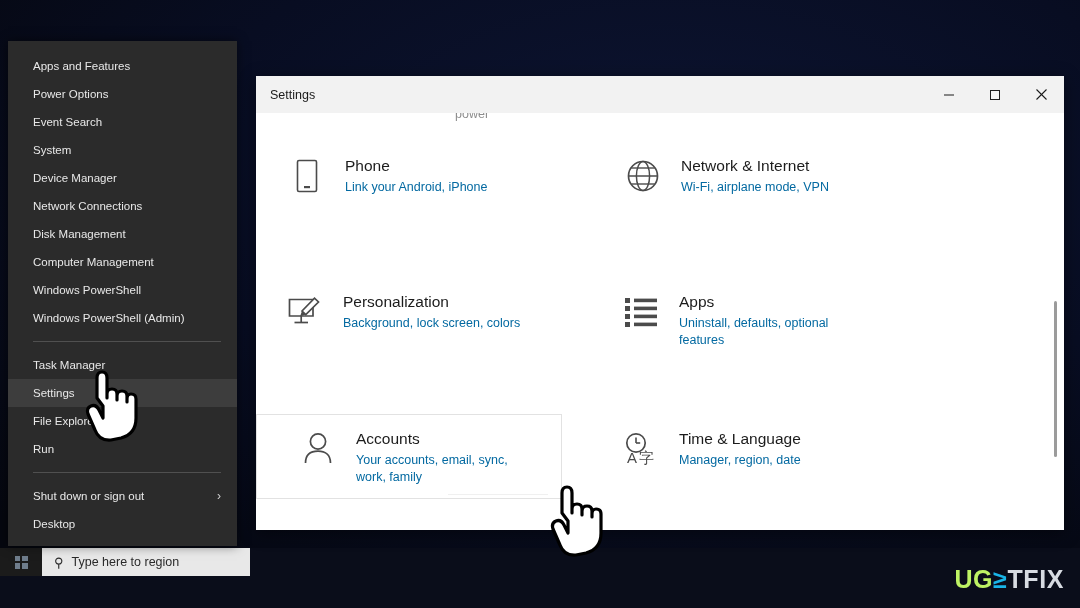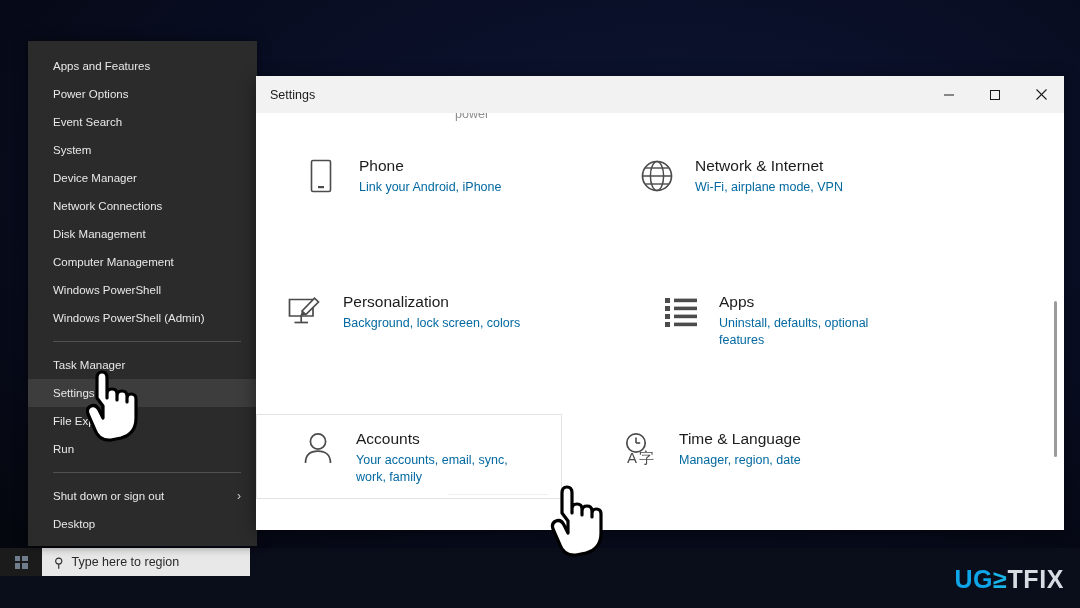--- a/index.html
+++ b/index.html
@@ -73,21 +73,21 @@
   #search-box .mag {
     font-size: 13px;
     color: #2b2b2b;
     transform: scaleX(-1);
     display: inline-block;
   }
 
   
   #winx-menu {
     position: absolute;
-    left: 28px;
+    left: 8px;
     top: 41px;
     width: 229px;
     height: 505px;
     background: #2b2b2b;
     box-shadow: 0 0 10px rgba(0,0,0,0.55);
     padding-top: 11px;
     font-size: 11.5px;
     color: #e6e6e6;
     z-index: 5;
   }
@@ -208,22 +208,22 @@
     line-height: 20px;
     margin-bottom: 3px;
   }
   .tile-sub {
     font-size: 12.5px;
     color: #0369a1;
     line-height: 17px;
     max-width: 178px;
   }
 
-  #row1 { margin-left: 16px; }
-  #row2 { margin-top: 68px; gap: 40px; }
+  #row1 { margin-left: 2px; }
+  #row2 { margin-top: 68px; }
   #row3 { margin-top: 52px; }
   .col2 { margin-left: 30px; }
 
   #divider {
     position: absolute;
     left: 192px;
     top: 381px;
     width: 100px;
     height: 1px;
     background: #f0f0f0;
@@ -261,21 +261,21 @@
     right: 16px;
     bottom: 14px;
     font-size: 25px;
     font-weight: bold;
     letter-spacing: 0.6px;
     z-index: 30;
     font-family: "Liberation Sans", sans-serif;
     display: flex;
     align-items: center;
   }
-  #watermark .w-a { color: #0ea5e9; }
+  #watermark .w-a { color: #bef264; }
   #watermark .w-b { color: #19b5e8; }
   #watermark .w-c { color: #d7dbe2; }
 </style>
 </head>
 <body>
 
 <div id="desktop"></div>
 
 <div id="taskbar">
   <div id="taskbar-inner">

